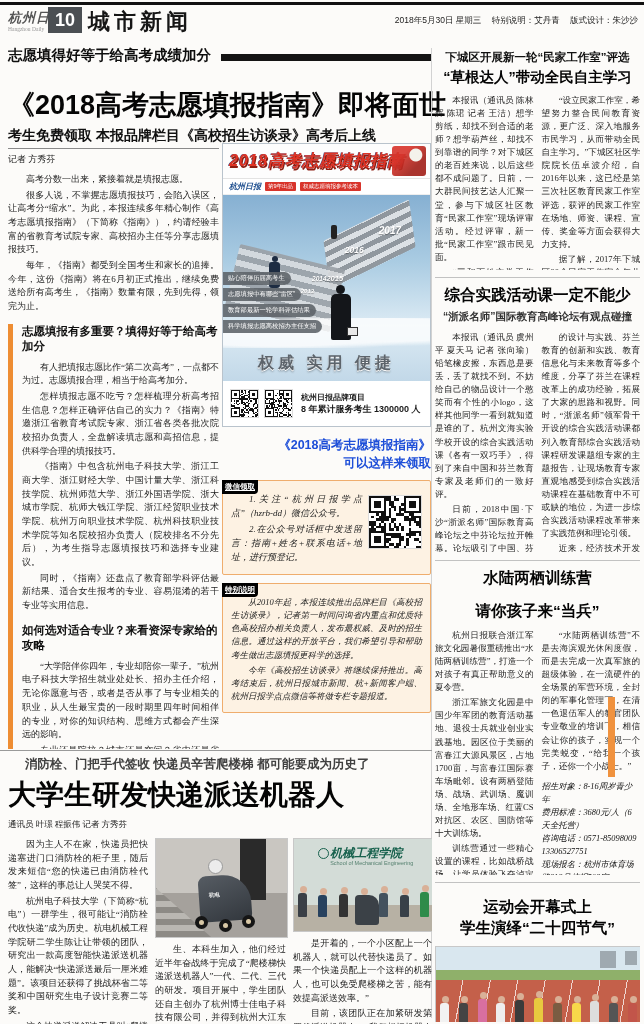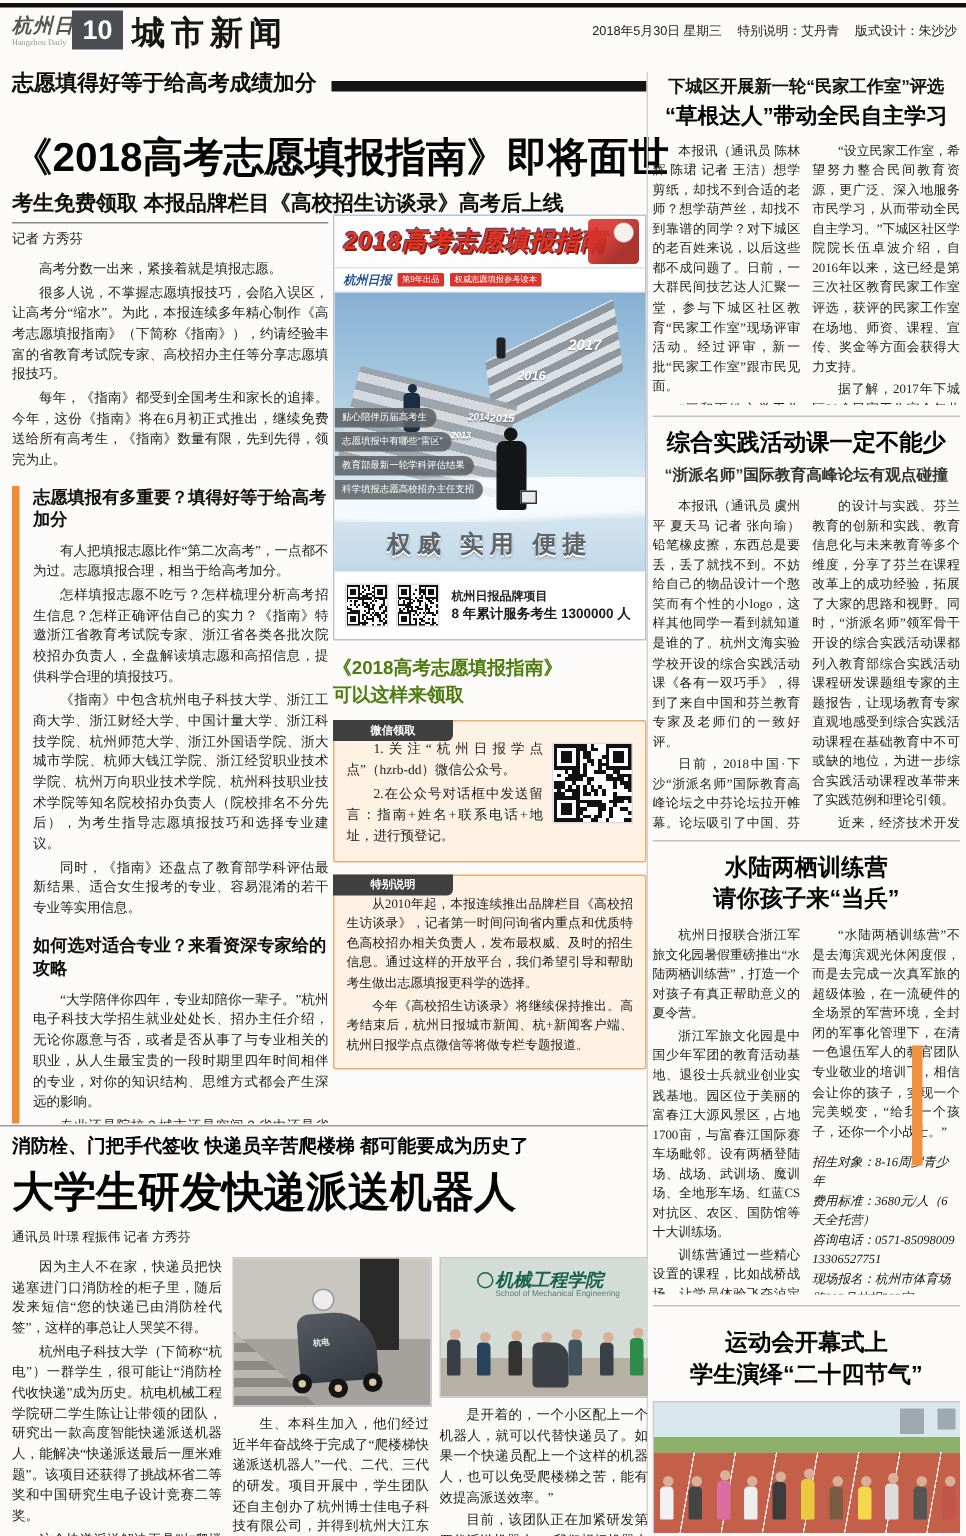--- a/index.html
+++ b/index.html
@@ -56,27 +56,27 @@
   .bars{position:absolute;left:0;bottom:24%;width:100%;}
   .bars span{display:block;width:fit-content;max-width:70%;background:rgba(92,98,104,.88);color:#fff;
              font:400 6.3px "Liberation Sans",sans-serif;padding:2px 6px 2px 5px;margin:3px 0;border-radius:0 7px 7px 0;white-space:nowrap;}
   .slogan{position:absolute;left:0;bottom:4%;width:100%;text-align:center;font:900 16px "Liberation Sans",sans-serif;
           color:#5d646b;letter-spacing:4px;text-shadow:0 1px 0 #fff,0 2px 2px rgba(0,0,0,.3);}
   .cv-foot{display:flex;align-items:center;gap:5px;height:45px;padding:0 7px;background:#fff;}
   .cv-foot .qr{width:27px;height:27px;flex:0 0 auto;}
   .cv-foot .txt{margin-left:3px;line-height:1.3;}
   .cv-foot .t1{font:700 8px "Liberation Sans",sans-serif;color:#222;}
   .cv-foot .t2{font:800 9px "Liberation Sans",sans-serif;color:#1a1a1a;}
-  .claimcap{text-align:left;font:800 12.5px "Liberation Sans",sans-serif;color:#4d7c0f;line-height:1.45;margin:9px 0 8px;}
+  .claimcap{text-align:right;font:800 12.5px "Liberation Sans",sans-serif;color:#1d4ed8;line-height:1.45;margin:9px 0 8px;}
   
   .obox{position:relative;background:#fdf2e3;border:1px solid #efad6d;border-radius:2px;
         padding:12px 8px 7px;margin-bottom:8px;}
-  .otab{position:absolute;left:-1px;top:-1px;background:#404040;color:#fff;
-        font:700 7.5px "Liberation Sans",sans-serif;padding:2px 25px;border-radius:0 0 4px 0;}
-  .obox p{font-size:9px;line-height:1.55;text-align:justify;text-indent:2em;margin:0 0 2px;color:#222;}
+  .otab{position:absolute;left:-1px;top:-1px;background:#000000;color:#fff;
+        font:700 7.5px "Liberation Sans",sans-serif;padding:2px 3px;border-radius:0 0 4px 0;text-decoration:underline;}
+  .obox p{font-size:9px;line-height:1.55;text-align:justify;text-indent:2em;margin:0 0 2px;font-style:italic;color:#222;}
   .obox .flexr{display:flex;gap:6px;align-items:flex-start;}
   .obox .qr{width:52px;height:52px;flex:0 0 auto;margin-top:2px;}
   .obox3-title{text-align:center;font:800 13px "Liberation Sans",sans-serif;color:#111;margin:4px 0 7px;font-style:normal;}
   .obox3 p{font-size:8.5px;}
   
   .colC{position:absolute;left:435px;top:50px;width:205px;height:972px;overflow:hidden;font-family:"Liberation Serif",serif;}
   .colC p{font-size:8.6px;}
   .rkick{text-align:center;font:700 11.5px "Liberation Sans",sans-serif;color:#111;}
   .rtitle{text-align:center;font:900 15.5px "Liberation Sans",sans-serif;color:#050505;margin:3px 0 7px;white-space:nowrap;}
   .rsub{text-align:center;font:700 10.5px "Liberation Sans",sans-serif;color:#333;margin:-3px 0 7px;}
@@ -109,21 +109,21 @@
   .ph-group{width:100%;height:92px;background:linear-gradient(#d3dcd7 0 72%,#b7b1a4 72% 100%);}
   .ph-group .sign{position:absolute;left:26%;top:7px;line-height:1.2;}
   .ph-group .scn{font-size:12px;font-weight:700;font-style:italic;color:#17614d;font-family:"Liberation Serif",serif;}
   .ph-group .sen{font-size:5.5px;color:#55806f;font-family:"Liberation Sans",sans-serif;}
   .ph-group .slogo{position:absolute;left:17%;top:9px;width:9px;height:9px;border:1.5px solid #17614d;border-radius:50%;}
   .ph-group .grobot{position:absolute;left:44%;bottom:6px;width:24px;height:30px;background:#3b4147;border-radius:4px 10px 3px 3px;}
   
   .hsep{position:absolute;left:0;top:750px;width:432px;height:1px;background:#9a9a9a;}
   .vsep{position:absolute;left:431px;top:48px;width:1px;height:970px;background:#d2d2d2;}
   .botArt{position:absolute;left:8px;top:756px;width:424px;height:268px;overflow:hidden;}
-  .botkick{font:800 12.5px "Liberation Sans",sans-serif;color:#000000;}
+  .botkick{font:800 12.5px "Liberation Sans",sans-serif;color:#404040;margin-left:17px;}
   .bottitle{font:900 28px "Liberation Sans",sans-serif;color:#040404;margin:3px 0 5px;white-space:nowrap;}
   .botby{font-size:8.5px;color:#222;margin-bottom:7px;}
   .botrow{display:flex;gap:7px;}
   .botrow .b1{width:140px;flex:0 0 auto;}
   .botrow .b2{width:131px;flex:0 0 auto;}
   .botrow .b3{width:139px;flex:0 0 auto;}
   .botrow .photo{margin-bottom:5px;}
   .qr{background:#fff;border:1px solid #ddd;}
   .qr svg{display:block;width:100%;height:100%;}
 </style>
@@ -712,21 +712,21 @@
         <div class="cc">
             <p>的设计与实践、芬兰教育的创新和实践、教育信息化与未来教育等多个维度，分享了芬兰在课程改革上的成功经验，拓展了大家的思路和视野。同时，“浙派名师”领军骨干开设的综合实践活动课都列入教育部综合实践活动课程研发课题组专家的主题报告，让现场教育专家直观地感受到综合实践活动课程在基础教育中不可或缺的地位，为进一步综合实践活动课程改革带来了实践范例和理论引领。</p>
             <p>近来，经济技术开发区着力打造让人民满意、让孩子幸福的教育。在这种理念指引下，各校拓展性课程规划与实施工作全面铺开，项目式学习、主题式探究的综合实践活动的开展也越来越好，学生有了更多元的选择、更个性化的发展。在此过程中，开发区综合教学质量有了显著提升，同时学生屡夺世界“DI”大赛大奖，连夺中学生世界数学建模大赛桂冠。</p>
           </div>
       </div>
     </div>
     <div class="cdiv"></div>
 
     <div>
       <div class="rtitle" style="margin-bottom:0;">水陆两栖训练营</div>
-      <div class="rtitle" style="margin-top:0;">请你孩子来“当兵”</div>
+      <div class="rtitle" style="margin-top:12px;">请你孩子来“当兵”</div>
       <div class="cols2" style="height:246px;">
         <div class="cc">
             <p>杭州日报联合浙江军旅文化园暑假重磅推出“水陆两栖训练营”，打造一个对孩子有真正帮助意义的夏令营。</p>
             <p>浙江军旅文化园是中国少年军团的教育活动基地、退役士兵就业创业实践基地。园区位于美丽的富春江大源风景区，占地1700亩，与富春江国际赛车场毗邻。设有两栖登陆场、战场、武训场、魔训场、全地形车场、红蓝CS对抗区、农区、国防馆等十大训练场。</p>
             <p>训练营通过一些精心设置的课程，比如战桥战场，让学员体验飞夺泸定桥的惊心动魄，分散编队再现当年红军飞夺泸定桥实战火线飞、碉堡敌楼之实景。再如大型野外真人CS对抗战，学会战术运用、运动射击、野外救援，掌握救援技巧，培养战略战术意识。</p>
           </div>
         <div class="cc">
           <div>
               <p>“水陆两栖训练营”不是去海滨观光休闲度假，而是去完成一次真军旅的超级体验，在一流硬件的全场景的军营环境，全封闭的军事化管理下，在清一色退伍军人的教官团队专业敬业的培训下，相信会让你的孩子，实现一个完美蜕变，“给我一个孩子，还你一个小战士。”</p>
             </div>

